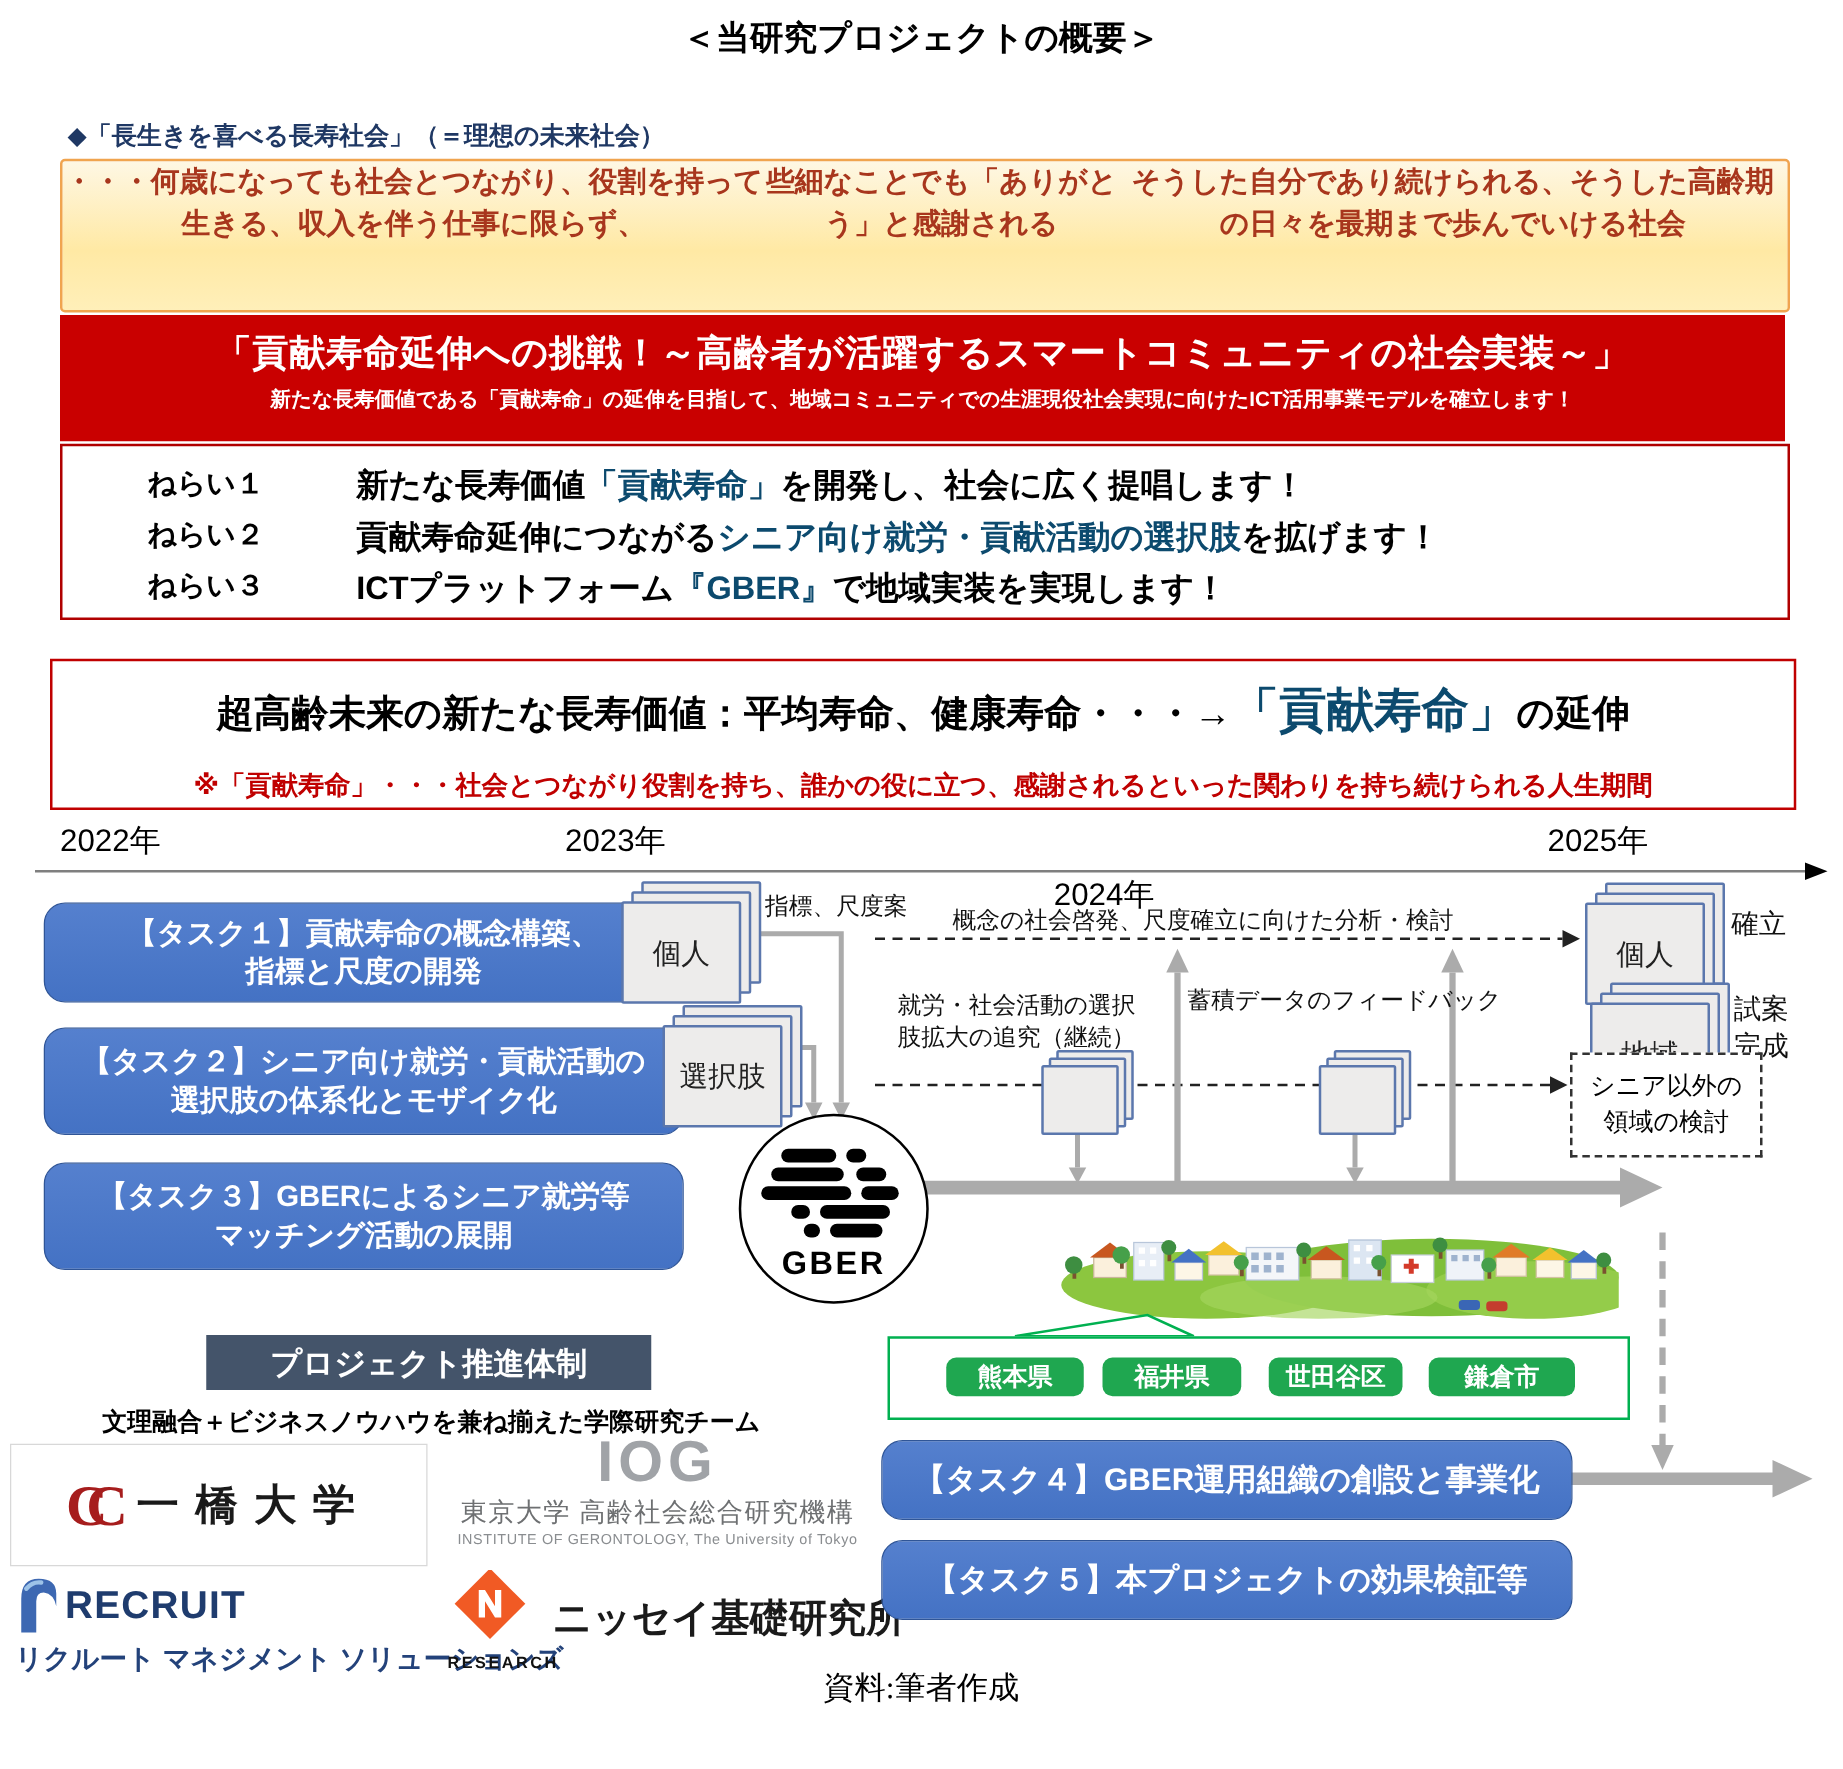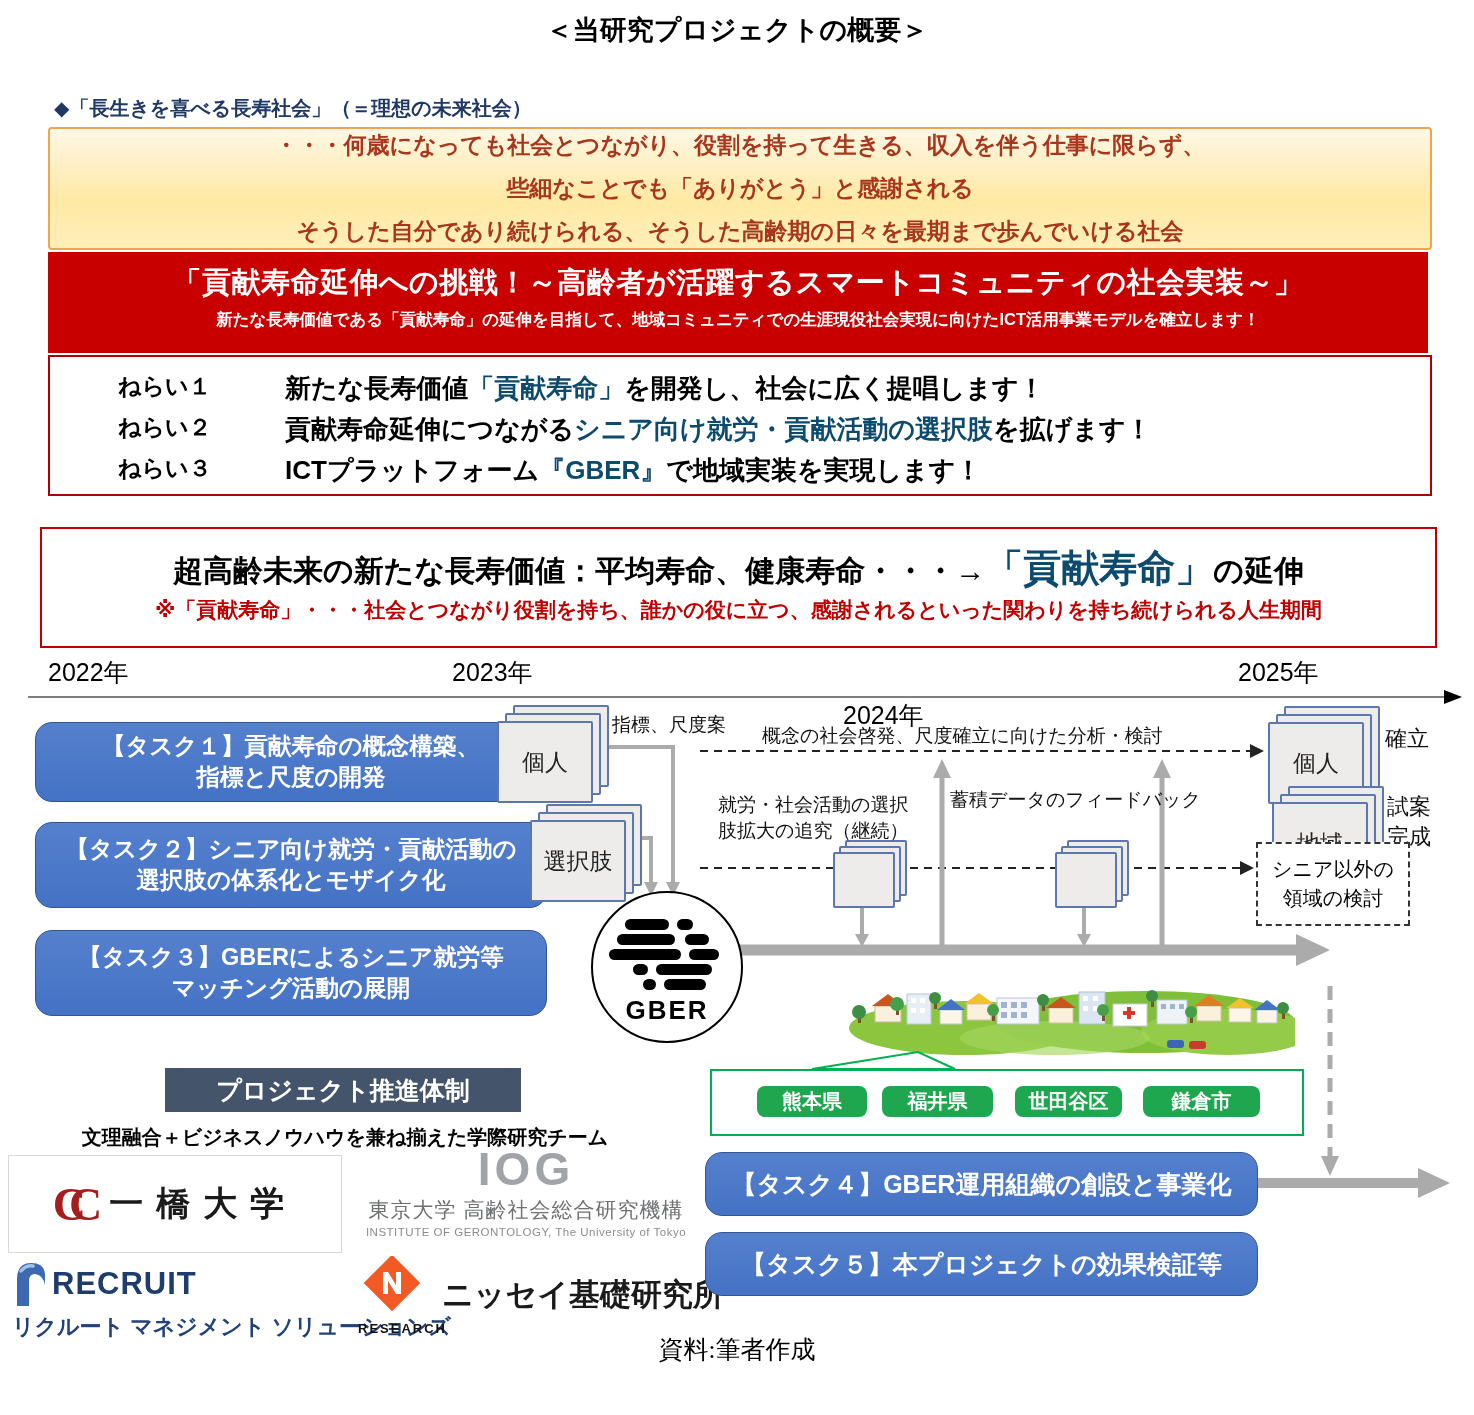--- a/index.html
+++ b/index.html
@@ -6,34 +6,34 @@
   #canvas{position:relative;width:1474px;height:1415px;background:#fff;overflow:hidden;
           font-family:"Liberation Sans","DejaVu Sans",sans-serif;color:#000;}
   .abs{position:absolute;}
   .b{font-weight:700;}
   .pre{white-space:pre-line;}
   
   .page-title{width:100%;text-align:center;top:12px;font-size:27px;font-weight:700;}
   .sec-heading{left:54px;top:95px;font-size:20px;font-weight:700;color:#1F3864;}
   .vision-box{left:48px;top:127px;width:1380px;height:119px;border:2px solid #F0A44F;border-radius:4px;
               background:linear-gradient(180deg,#FEF7E4 0%,#FFE9A4 60%,#FFEFB9 100%);
-              display:flex;flex-direction:column;justify-content:space-between;text-align:center;}
+              display:flex;flex-direction:row;justify-content:flex-start;text-align:center;}
   .vision-box div{font-size:23px;font-weight:700;color:#A8361D;line-height:1.42;}
   .banner{left:48px;top:252px;width:1380px;height:101px;background:#C90000;text-align:center;}
   .banner-title{margin-top:11px;font-size:29px;font-weight:700;color:#fff;letter-spacing:0.5px;}
   .banner-sub{margin-top:6px;font-size:16.5px;font-weight:700;color:#fff;}
   .aims-box{left:48px;top:355px;width:1380px;height:137px;background:#fff;border:2px solid #B00000;}
   .aim-row{position:absolute;left:0;width:100%;}
   .aim-label{position:absolute;left:68px;font-size:23px;font-weight:700;}
   .aim-text{position:absolute;left:235px;font-size:26px;font-weight:700;white-space:nowrap;}
   .hl{color:#0c4a6e;}
   .value-box{left:40px;top:527px;width:1393px;height:117px;border:2px solid #C00000;background:#fff;text-align:center;}
   .value-title{margin-top:14px;font-size:30px;font-weight:700;white-space:nowrap;}
   .value-title .hl{font-size:38px;}
-  .value-note{margin-top:2px;font-size:21px;font-weight:700;color:#C00000;white-space:nowrap;}
+  .value-note{margin-top:20px;font-size:21px;font-weight:700;color:#C00000;white-space:nowrap;}
   .year{font-size:25px;color:#000;}
   
   .task{border-radius:17px;background:linear-gradient(180deg,#5580CE,#4472C4);border:1px solid #2F5597;
         color:#fff;font-weight:700;display:flex;align-items:center;justify-content:center;text-align:center;line-height:1.3;}
   .task-l{left:35px;width:510px;font-size:23.5px;}
   .task-r{left:705px;width:551px;font-size:25px;}
   
   .stack{width:110px;height:96px;}
   .stack .pg{position:absolute;width:92px;height:78px;background:#EDECEB;border:2px solid #5B77AD;border-radius:2px;}
   .stack .p3{left:16px;top:0;}

